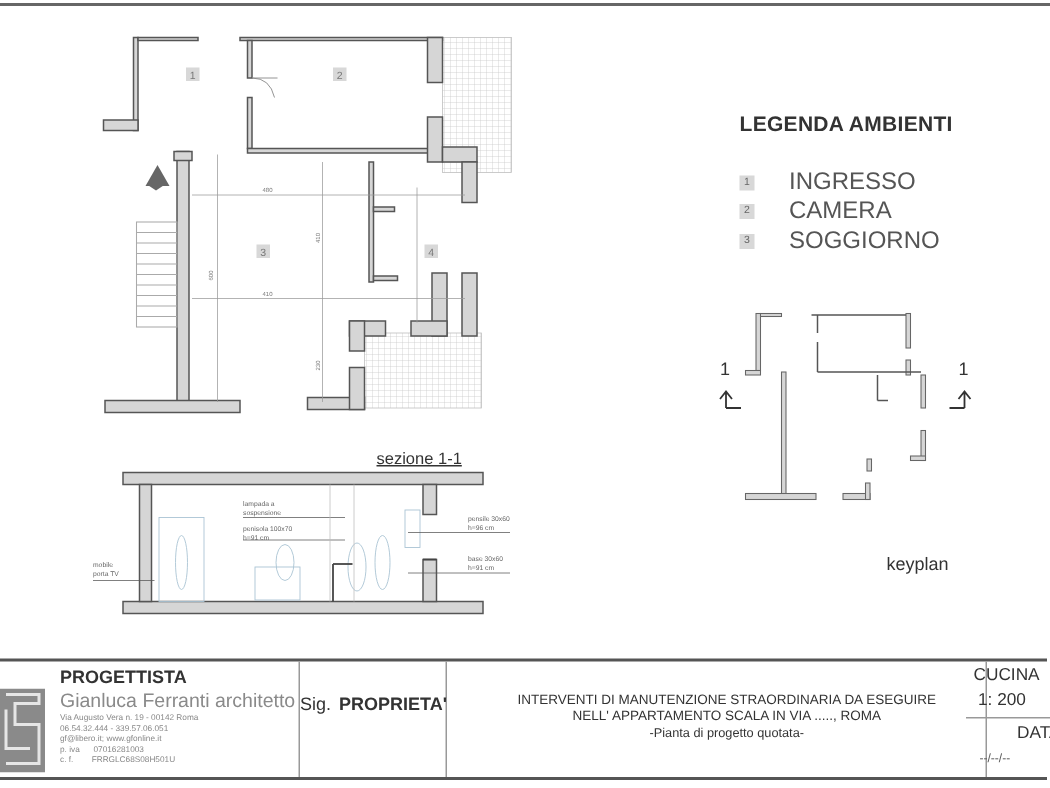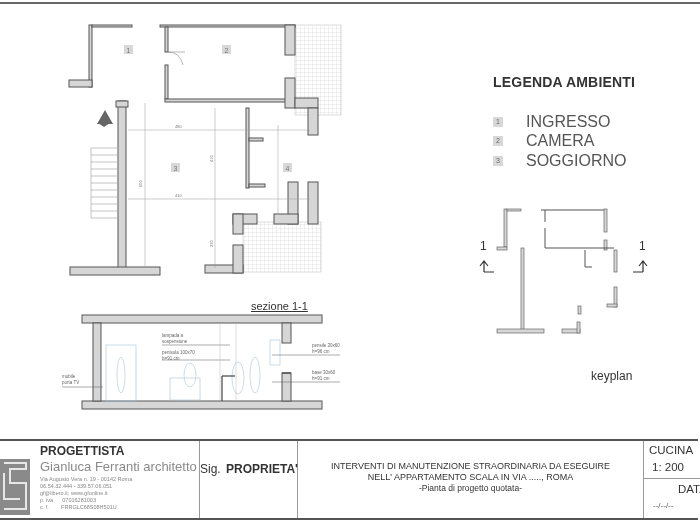--- a/index.html
+++ b/index.html
@@ -219,21 +219,21 @@
       <div>06.54.32.444 - 339.57.06.051</div>
       <div>gf@libero.it; www.gfonline.it</div>
       <div style="white-space:pre;">p. iva      07016281003</div>
       <div style="white-space:pre;">c. f.        FRRGLC68S08H501U</div>
     </div>
   </div>
   <div class="tb-cell" style="left:200px;width:98px;">
     <div class="tb-head" style="position:absolute;left:26px;top:3px;margin-top:18px;">PROPRIETA'</div>
     <div style="position:absolute;left:0;top:21px;font-size:12px;color:#333;">Sig.</div>
   </div>
-  <div class="tb-cell" style="left:298px;width:346px;">
+  <div class="tb-cell" style="left:312px;width:346px;">
     <div class="proj-text" style="position:absolute;left:0;right:0;top:20px;">
       <div>INTERVENTI DI MANUTENZIONE STRAORDINARIA DA ESEGUIRE</div>
       <div>NELL' APPARTAMENTO SCALA IN VIA ....., ROMA</div>
       <div style="font-size:8.5px;">-Pianta di progetto quotata-</div>
     </div>
   </div>
   <div style="position:absolute;left:644px;top:0;width:56px;height:38px;border-bottom:1px solid #999;box-sizing:border-box;">
     <div class="scala" style="position:absolute;left:5px;top:3px;">CUCINA</div>
     <div class="scala" style="position:absolute;left:8px;top:20px;">1: 200</div>
   </div>

